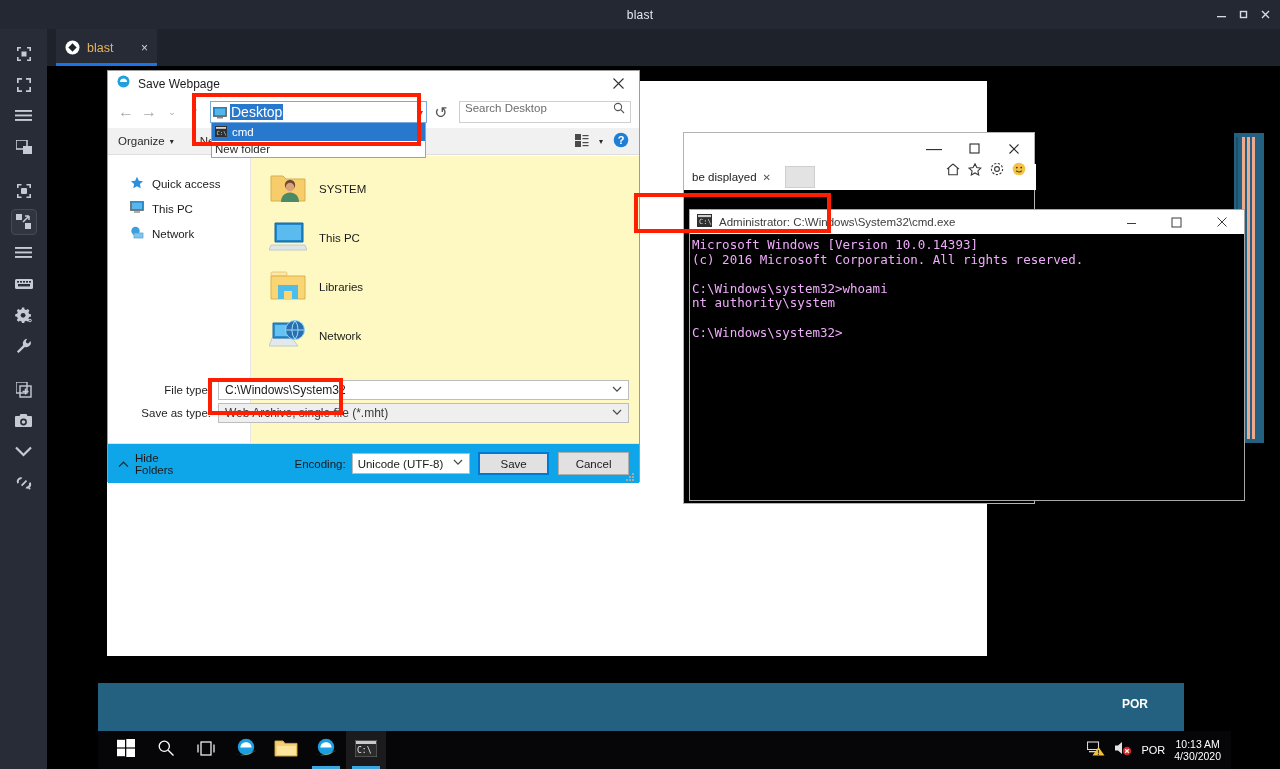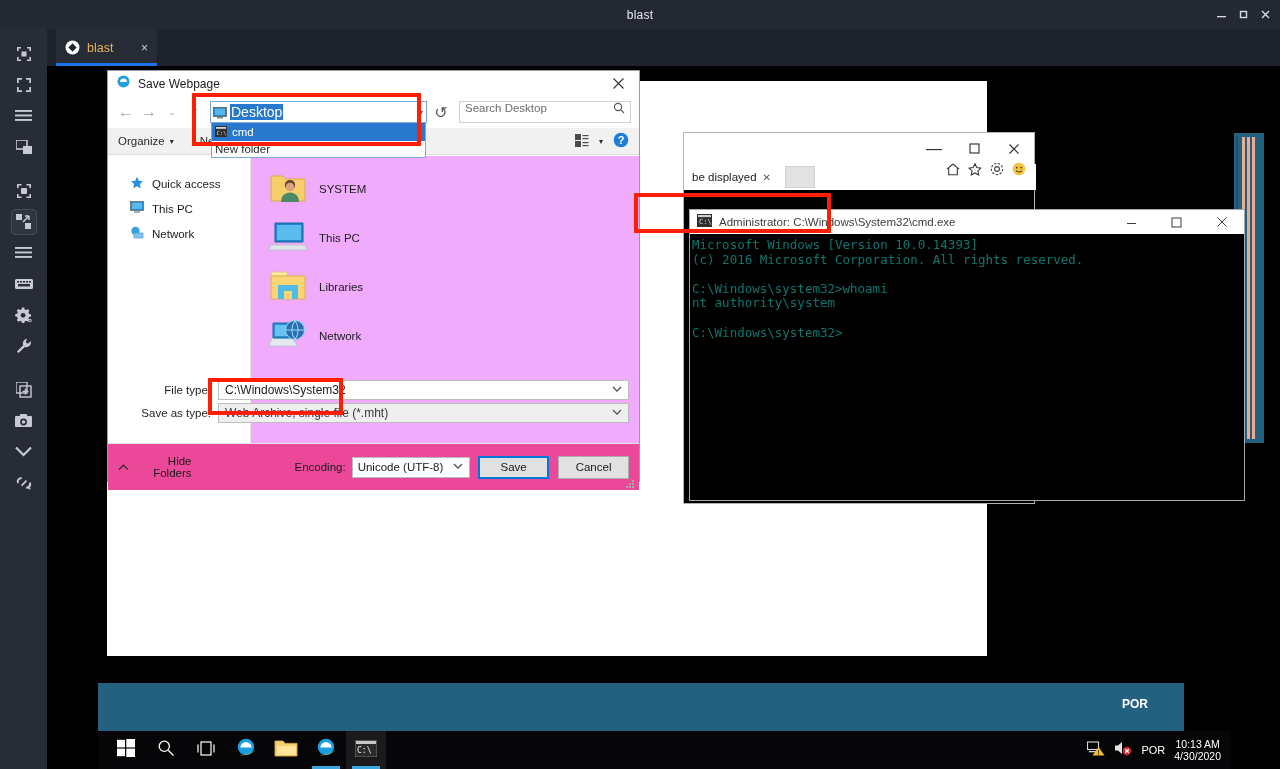--- a/index.html
+++ b/index.html
@@ -83,21 +83,21 @@
   .ie-body { position: absolute; left: 0; top: 57px; width: 350px; height: 313px; background: #000; }
 
   
   .cmd-win { left: 642px; top: 143px; width: 556px; height: 292px; border: 1px solid #a7a7a7; }
   .cmd-head { height: 24px; display: flex; align-items: center; gap: 7px; padding-left: 7px; background: #fff; }
   .cmd-head .t { font-size: 11.5px; color: #3c3c3c; }
   .cmd-btns { margin-left: auto; display: flex; }
   .cmd-b { width: 45px; height: 24px; display: flex; align-items: center; justify-content: center; color: #3c3c3c; }
   .cmd-body {
     position: absolute; left: 0; top: 24px; width: 554px; height: 266px; background: #000;
-    color: #0f766e; font-family: "DejaVu Sans Mono", "Liberation Mono", monospace;
+    color: #f0abfc; font-family: "DejaVu Sans Mono", "Liberation Mono", monospace;
     font-size: 12.5px; line-height: 14.6px; padding: 4px 0 0 2px; white-space: pre;
   }
 
   
   .save-dlg { left: 107px; top: 70px; width: 533px; height: 412px; border: 1px solid #9c9c9c; }
   .sd-head { height: 25px; display: flex; align-items: center; gap: 7px; padding-left: 8px; }
   .sd-head .t { font-size: 12px; color: #1b1b1b; }
   .sd-close { margin-left: auto; width: 42px; height: 25px; display: flex; align-items: center; justify-content: center; color: #333; }
 
   .sd-nav { position: relative; height: 32px; display: flex; align-items: center; padding: 0 8px; gap: 3px; }
@@ -128,35 +128,35 @@
   .sd-toolbar {
     position: relative; height: 27px; background: #f1f1f1; border-bottom: 1px solid #dedede;
     display: flex; align-items: center; padding: 0 10px; font-size: 11.5px; color: #2a2a2a;
   }
   .caret-dn { font-size: 8px; margin-left: 5px; }
   .tb-right { margin-left: auto; display: flex; align-items: center; gap: 10px; }
 
   .sd-main { position: absolute; left: 0; top: 85px; width: 531px; height: 288px; display: flex; background: #fff; }
   .sd-tree { width: 143px; background: #fff; border-right: 1px solid #e6e6e6; padding-top: 15px; }
   .tree-item { height: 25px; display: flex; align-items: center; gap: 8px; padding-left: 22px; font-size: 11.5px; color: #1a1a1a; }
-  .sd-list { flex: 1; background: #f0abfc; padding-top: 8px; }
+  .sd-list { flex: 1; background: #fef9c3; padding-top: 8px; }
   .list-item { height: 49px; display: flex; align-items: center; gap: 12px; padding-left: 18px; font-size: 11.5px; color: #1a1a1a; }
 
   .sd-fields { position: absolute; left: 0; top: 308px; width: 531px; height: 60px; }
   .fld-row { display: flex; align-items: center; height: 21px; margin-bottom: 2px; }
   .fld-label { width: 110px; text-align: right; font-size: 11.5px; color: #1f1f1f; padding-right: 7px; }
   .fld-input {
     flex: 1; height: 20px; background: #fff; border: 1px solid #bdbdbd; margin-right: 10px;
     display: flex; align-items: center; padding: 0 6px; font-size: 12px; color: #1a1a1a; position: relative;
   }
   .fld-input.gray { background: #efefef; color: #3a3a3a; }
   .fld-chev { position: absolute; right: 6px; top: 4px; color: #4a4a4a; font-size: 9px; }
 
-  .sd-foot { position: absolute; left: 0; top: 372px; width: 531px; height: 47px; background: #ec4899; border-top: 1px solid #e3e3e3;
-             display: flex; align-items: center; padding: 0 10px; text-align: right; }
+  .sd-foot { position: absolute; left: 0; top: 372px; width: 531px; height: 40px; background: #0ea5e9; border-top: 1px solid #e3e3e3;
+             display: flex; align-items: center; padding: 0 10px; }
   .hide-folders { font-size: 11.5px; color: #1a1a1a; display: flex; align-items: center; gap: 6px; }
   .enc-label { margin-left: 103px; font-size: 11.5px; color: #1a1a1a; }
   .enc-select {
     width: 131px; height: 21px; background: #fff; border: 1px solid #b9b9b9; margin-left: 6px;
     display: flex; align-items: center; padding: 0 5px; font-size: 11.5px; color: #1a1a1a; position: relative;
   }
   .btn {
     width: 79px; height: 23px; background: #e1e1e1; border: 1px solid #adadad;
     display: flex; align-items: center; justify-content: center; font-size: 11.5px; color: #1a1a1a;
   }

